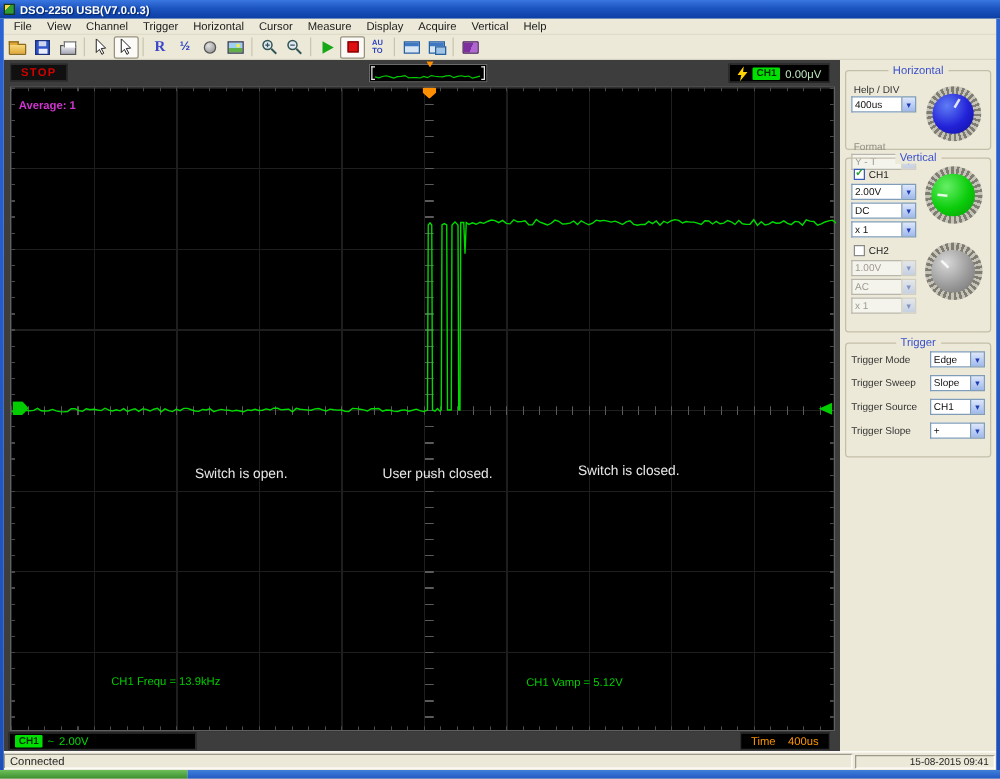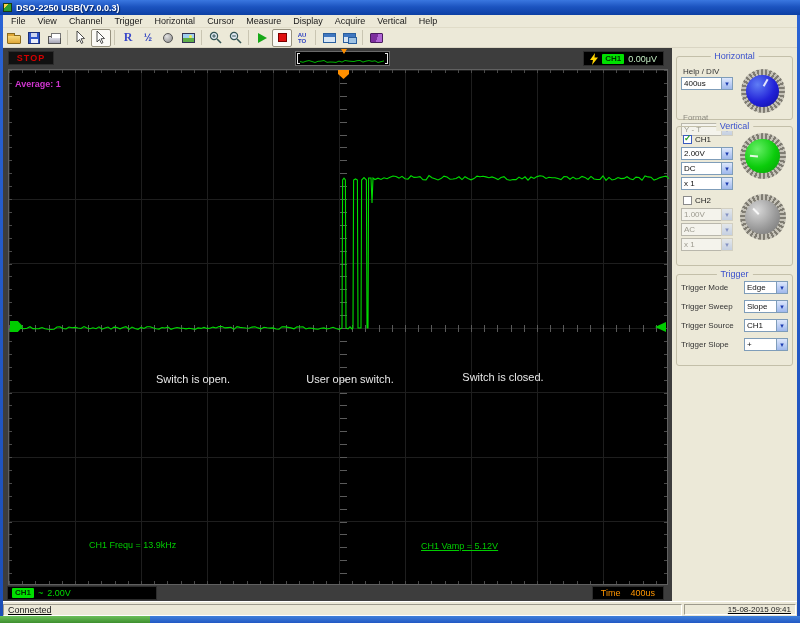--- a/index.html
+++ b/index.html
@@ -79,21 +79,21 @@
   .ev{position:absolute;background:repeating-linear-gradient(to bottom,#4a4a4a 0 1px,transparent 1px 12.9px);top:0;bottom:0;width:3px;}
   .ev.lft{left:0;} .ev.rgt{right:0;}
   .wavesvg{position:absolute;left:0;top:0;}
   .avg{position:absolute;left:6px;top:9px;color:#cf35cf;font-size:9px;font-weight:bold;}
   .ann{position:absolute;color:#e8e8e8;font-size:11px;white-space:nowrap;transform:translateX(-50%);}
   .ann-open{left:136px;top:303px;margin-left:48px;}
   .ann-push{left:341px;top:303px;}
   .ann-closed{left:494px;top:301px;}
   .meas{position:absolute;color:#00cc00;font-size:9px;white-space:nowrap;}
   .m-freq{left:80px;top:470px;}
-  .m-vamp{left:412px;top:471px;text-decoration:underline;}
+  .m-vamp{left:412px;top:471px;}
   .trig-top{position:absolute;left:329px;top:0;width:11px;height:9px;background:#ff8f00;
     clip-path:polygon(0 0,100% 0,100% 45%,50% 100%,0 45%);}
   .ch-pos{position:absolute;left:1px;top:251px;width:13px;height:11px;background:#00cc00;
     clip-path:polygon(0 0,60% 0,100% 50%,60% 100%,0 100%);}
   .trig-lvl{position:absolute;right:1px;top:252px;width:11px;height:10px;background:#00cc00;
     clip-path:polygon(100% 0,100% 100%,0 50%);}
 
   
   .bottomstrip{position:absolute;left:0;top:537px;width:669px;height:16px;}
   .bs-left{position:absolute;left:4px;top:1px;width:150px;height:14px;background:#000;border:1px solid #2c2c2c;
@@ -138,21 +138,21 @@
   .ptr{position:absolute;left:50%;top:50%;width:2px;height:8px;background:rgba(255,255,255,.85);transform-origin:top left;}
   .ptr.a210{transform:rotate(210deg) translateY(5px);}
   .ptr.a95{transform:rotate(95deg) translateY(5px);}
   .ptr.a135{transform:rotate(135deg) translateY(5px);}
   .trow{display:flex;align-items:center;justify-content:space-between;padding:0 4px 0 4px;margin-top:6px;}
   .trow .lbl{margin:0;}
   .trow .combo{width:44px;margin:0;}
 
   
   .statusbar{position:absolute;left:0;top:601px;width:800px;height:15px;background:#ece9d8;
-    border-top:1px solid #fff;display:flex;align-items:flex-start;gap:2px;padding:2px 4px 2px 3px;text-decoration:underline;}
+    border-top:1px solid #fff;display:flex;align-items:center;gap:2px;padding:2px 4px 2px 3px;}
   .sb-cell{border:1px solid;border-color:#9d9a8d #fff #fff #9d9a8d;font-size:9px;color:#222;
     display:flex;align-items:center;padding:0 4px;}
   .sb-left{flex:1;}
   .sb-right{width:112px;justify-content:flex-end;font-size:8px;}
   .taskbar{position:absolute;left:0;top:616px;width:800px;height:7px;display:flex;}
   .tb-green{width:150px;background:linear-gradient(#6cbf5a,#3d8f2e);}
   .tb-blue{flex:1;background:linear-gradient(#3f80da,#2258c4);}
 </style>
 </head>
 <body>
@@ -288,21 +288,21 @@
       <svg class="wavesvg" width="660" height="516">
         <polyline id="wave" fill="none" stroke="#00dc00" stroke-width="1.1" points="0.0,259.2 3.0,259.0 6.0,259.4 9.0,258.8 12.0,258.2 15.0,258.7 18.0,258.3 21.0,256.7 24.0,258.6 27.0,258.8 30.0,258.6 33.0,257.5 36.0,258.7 39.0,259.3 42.0,259.5 45.0,259.2 48.0,257.0 51.0,256.9 54.0,258.5 57.0,259.0 60.0,257.0 63.0,257.8 66.0,257.4 69.0,258.0 72.0,258.5 75.0,256.6 78.0,258.1 81.0,258.8 84.0,257.8 87.0,258.7 90.0,256.9 93.0,259.2 96.0,257.9 99.0,257.0 102.0,259.1 105.0,257.1 108.0,257.5 111.0,258.8 114.0,257.4 117.0,256.6 120.0,259.4 123.0,257.1 126.0,258.5 129.0,259.3 132.0,257.4 135.0,258.5 138.0,256.7 141.0,256.7 144.0,257.8 147.0,258.8 150.0,259.1 153.0,257.6 156.0,258.0 159.0,257.0 162.0,259.3 165.0,258.3 168.0,257.5 171.0,258.1 174.0,258.2 177.0,258.9 180.0,258.2 183.0,258.8 186.0,259.4 189.0,257.9 192.0,258.4 195.0,257.4 198.0,258.4 201.0,258.2 204.0,257.1 207.0,258.0 210.0,256.6 213.0,256.6 216.0,257.9 219.0,257.6 222.0,257.3 225.0,259.4 228.0,256.7 231.0,257.4 234.0,257.7 237.0,258.0 240.0,258.2 243.0,257.1 246.0,256.8 249.0,257.9 252.0,258.8 255.0,257.3 258.0,257.8 261.0,258.1 264.0,257.9 267.0,259.0 270.0,259.2 273.0,256.7 276.0,256.9 279.0,257.4 282.0,257.9 285.0,258.8 288.0,256.9 291.0,257.0 294.0,256.8 297.0,259.0 300.0,258.0 303.0,258.2 306.0,258.9 309.0,259.2 312.0,258.2 315.0,257.9 318.0,259.0 321.0,258.2 324.0,257.3 327.0,258.5 330.0,259.3 333.0,258.0 333.6,110.0 335.0,108.2 336.4,110.0 337.0,258.0 339.0,258.9 341.0,256.8 343.0,258.9 344.0,258.0 344.6,110.0 346.5,108.9 348.4,110.0 349.0,258.0 351.0,258.0 352.0,258.0 352.6,110.0 355.0,107.6 357.4,110.0 358.0,258.0 359.0,258.0 359.6,108.0 362.0,108.0 363.0,133.0 364.0,108.0 366.0,109.5 369.0,108.2 372.0,109.4 375.0,107.8 378.0,108.7 381.0,107.2 384.0,106.0 387.0,106.5 390.0,108.1 393.0,106.3 396.0,108.7 399.0,109.1 402.0,105.8 405.0,107.4 408.0,107.3 411.0,106.6 414.0,109.8 417.0,109.9 420.0,105.6 423.0,107.8 426.0,108.8 429.0,110.0 432.0,108.6 435.0,106.1 438.0,107.0 441.0,109.2 444.0,109.0 447.0,108.5 450.0,106.8 453.0,109.6 456.0,106.7 459.0,108.4 462.0,109.8 465.0,108.6 468.0,106.1 471.0,106.8 474.0,106.3 477.0,106.9 480.0,107.7 483.0,106.9 486.0,108.1 489.0,109.6 492.0,107.5 495.0,106.6 498.0,109.5 501.0,110.2 504.0,109.5 507.0,109.6 510.0,107.1 513.0,108.9 516.0,106.8 519.0,110.2 522.0,107.0 525.0,108.4 528.0,106.6 531.0,105.7 534.0,106.3 537.0,108.4 540.0,107.2 543.0,107.7 546.0,107.7 549.0,108.5 552.0,109.6 555.0,106.6 558.0,106.8 561.0,109.2 564.0,107.1 567.0,109.0 570.0,108.5 573.0,106.4 576.0,107.4 579.0,109.5 582.0,106.4 585.0,109.0 588.0,109.5 591.0,109.4 594.0,105.8 597.0,110.4 600.0,107.4 603.0,110.0 606.0,109.3 609.0,107.5 612.0,108.6 615.0,108.4 618.0,106.7 621.0,108.7 624.0,109.7 627.0,107.1 630.0,107.5 633.0,110.2 636.0,105.9 639.0,106.9 642.0,107.2 645.0,110.1 648.0,109.1 651.0,107.6 654.0,106.7 657.0,106.1 660.0,108.6"></polyline>
       </svg>
 
       <div class="trig-top"></div>
       <div class="ch-pos"></div>
       <div class="trig-lvl"></div>
 
       <div class="avg">Average: 1</div>
       <div class="ann ann-open">Switch is open.</div>
-      <div class="ann ann-push">User open switch.</div>
+      <div class="ann ann-push">User push closed.</div>
       <div class="ann ann-closed">Switch is closed.</div>
       <div class="meas m-freq">CH1 Frequ = 13.9kHz</div>
       <div class="meas m-vamp">CH1 Vamp = 5.12V</div>
     </div>
 
     <div class="bottomstrip">
       <div class="bs-left">
         <span class="badge">CH1</span>
         <span class="coup">~</span>
         <span class="bvolts">2.00V</span>

